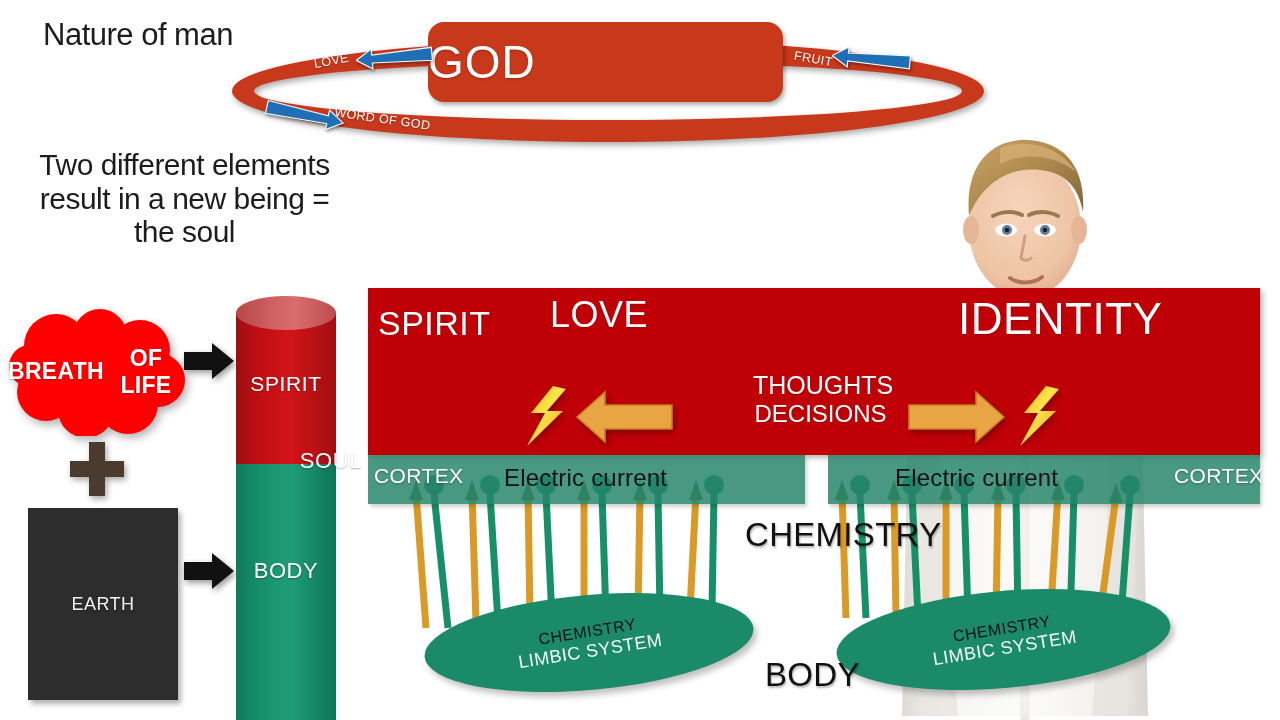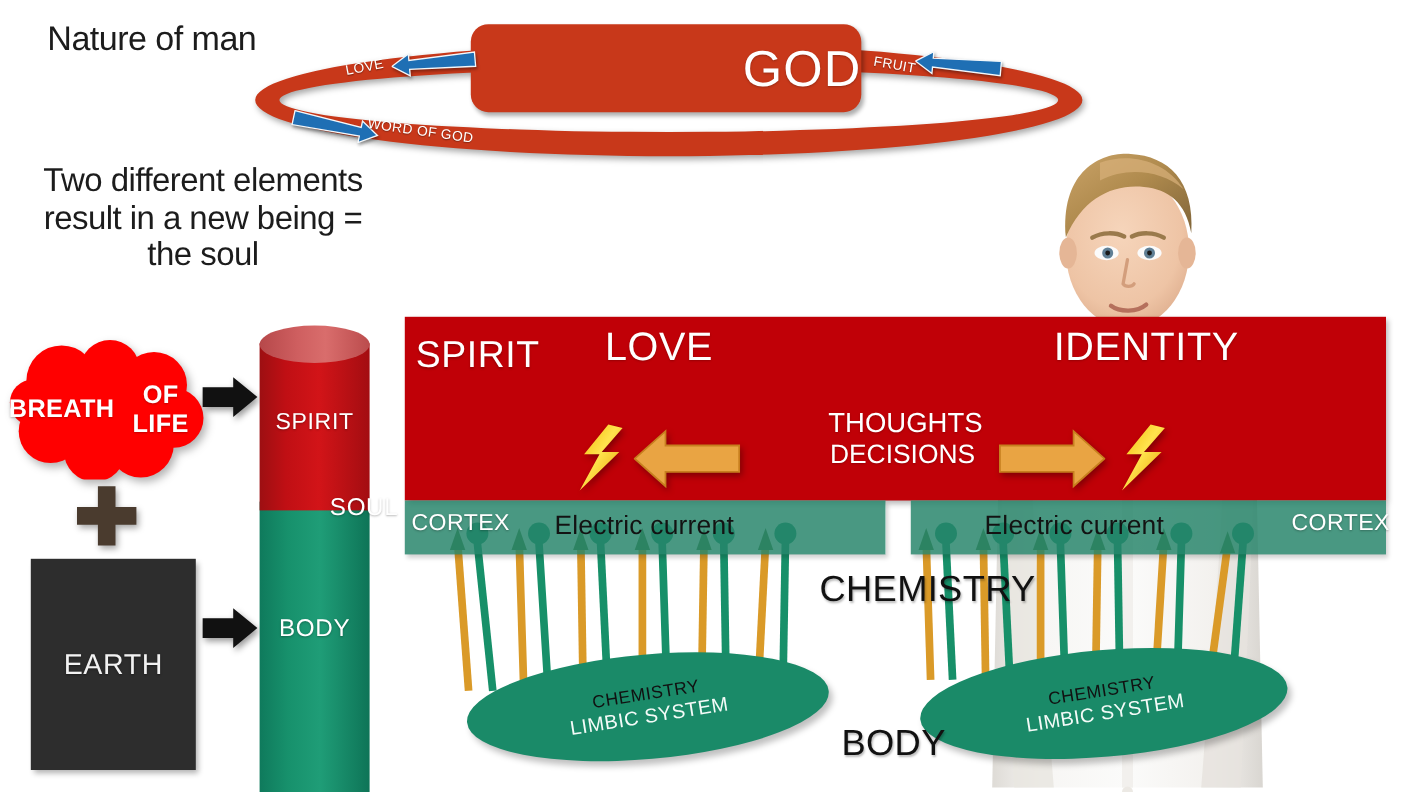--- a/index.html
+++ b/index.html
@@ -51,21 +51,21 @@
     box-sizing: border-box;
     filter: drop-shadow(2px 3px 3px rgba(0,0,0,.35));
   }
   #god-box {
     position: absolute;
     left: 196px; top: 10px;
     width: 355px; height: 80px;
     background: #C8381A;
     border-radius: 16px;
     box-shadow: 2px 3px 4px rgba(0,0,0,.32);
-    display: flex; align-items: center; justify-content: flex-end;
+    display: flex; align-items: center; justify-content: flex-start;
   }
   #god-label {
     color: #fff;
     font-size: 46px;
     letter-spacing: 1px;
     text-shadow: 0 1px 2px rgba(0,0,0,.25);
   }
   .ring-lbl {
     position: absolute;
     color: #ffffff;
@@ -99,21 +99,21 @@
   #plus-sign svg { display:block; filter: drop-shadow(2px 3px 3px rgba(0,0,0,.35)); }
 
   #earth-box {
     position: absolute; left: 28px; top: 508px;
     width: 150px; height: 192px;
     background: #2d2d2d;
     box-shadow: 3px 4px 5px rgba(0,0,0,.30);
     display: flex; align-items: center; justify-content: center;
   }
   #earth-label {
-    color: #f2f2f2; font-size: 26px; letter-spacing: .5px;
+    color: #f2f2f2; font-size: 18px; letter-spacing: .5px;
     text-shadow: 0 1px 2px rgba(0,0,0,.4);
   }
 
   .blk-arrow { position: absolute; }
   .blk-arrow svg { display:block; filter: drop-shadow(2px 3px 3px rgba(0,0,0,.40)); }
 
   
   #soul-cyl { position: absolute; left: 236px; top: 296px; width: 100px; height: 424px; }
   #cyl-body-green {
     position:absolute; left:0; top: 160px; width:100px; height: 264px;
@@ -142,21 +142,21 @@
 
   #red-panel {
     position: absolute; left: 0; top: 0; width: 892px; height: 167px;
     background: #c00007;
     box-shadow: 3px 3px 5px rgba(0,0,0,.28);
   }
   .panel-lbl { position: absolute; color: #ffffff; white-space: nowrap;
                text-shadow: 0 1px 2px rgba(0,0,0,.22); }
   #lbl-spirit-panel { left: 10px;  top: 16px; font-size: 34px; letter-spacing: .5px; }
   #lbl-love-panel   { left: 182px; top: 6px;  font-size: 36px; letter-spacing: .5px; }
-  #lbl-identity     { left: 590px; top: 6px;  font-size: 36px; letter-spacing: .5px; }
+  #lbl-identity     { left: 590px; top: 6px;  font-size: 44px; letter-spacing: .5px; }
   #lbl-thoughts     { left: 385px; top: 83px; font-size: 25px; text-align: center; width: 135px; }
   #lbl-decisions    { left: 385px; top: 112px; font-size: 24px; text-align: center; width: 135px; }
 
   .or-arrow { position: absolute; }
   .or-arrow svg { display:block; filter: drop-shadow(2px 3px 3px rgba(0,0,0,.33)); }
   .bolt { position: absolute; }
   .bolt svg { display:block; filter: drop-shadow(2px 3px 3px rgba(0,0,0,.33)); }
 
   .cortex-bar {
     position: absolute; top: 167px; height: 49px;

